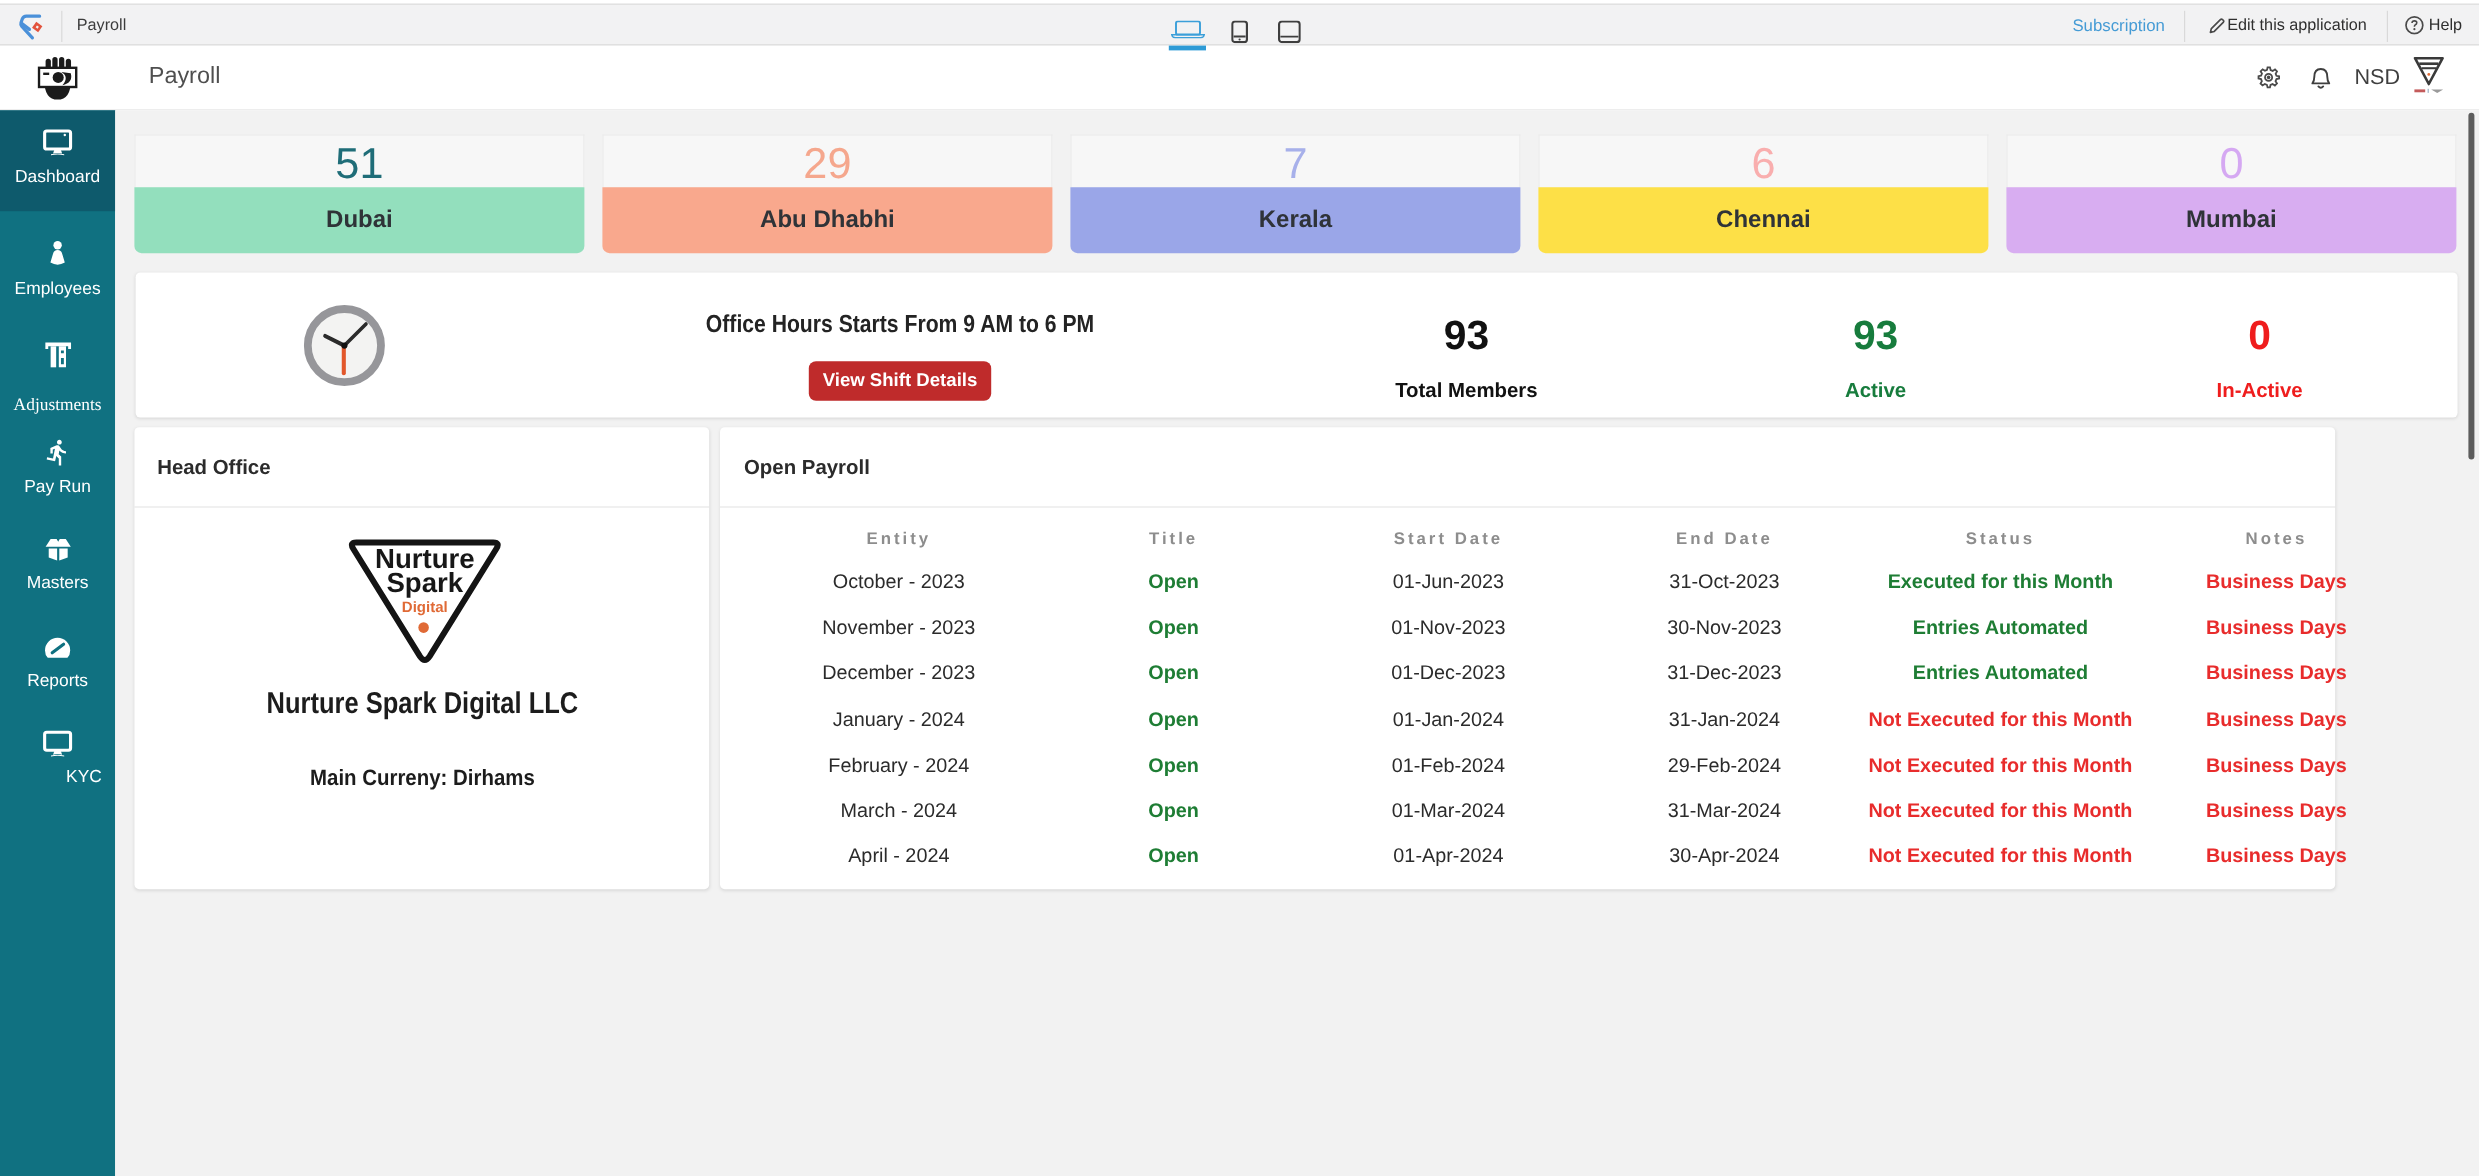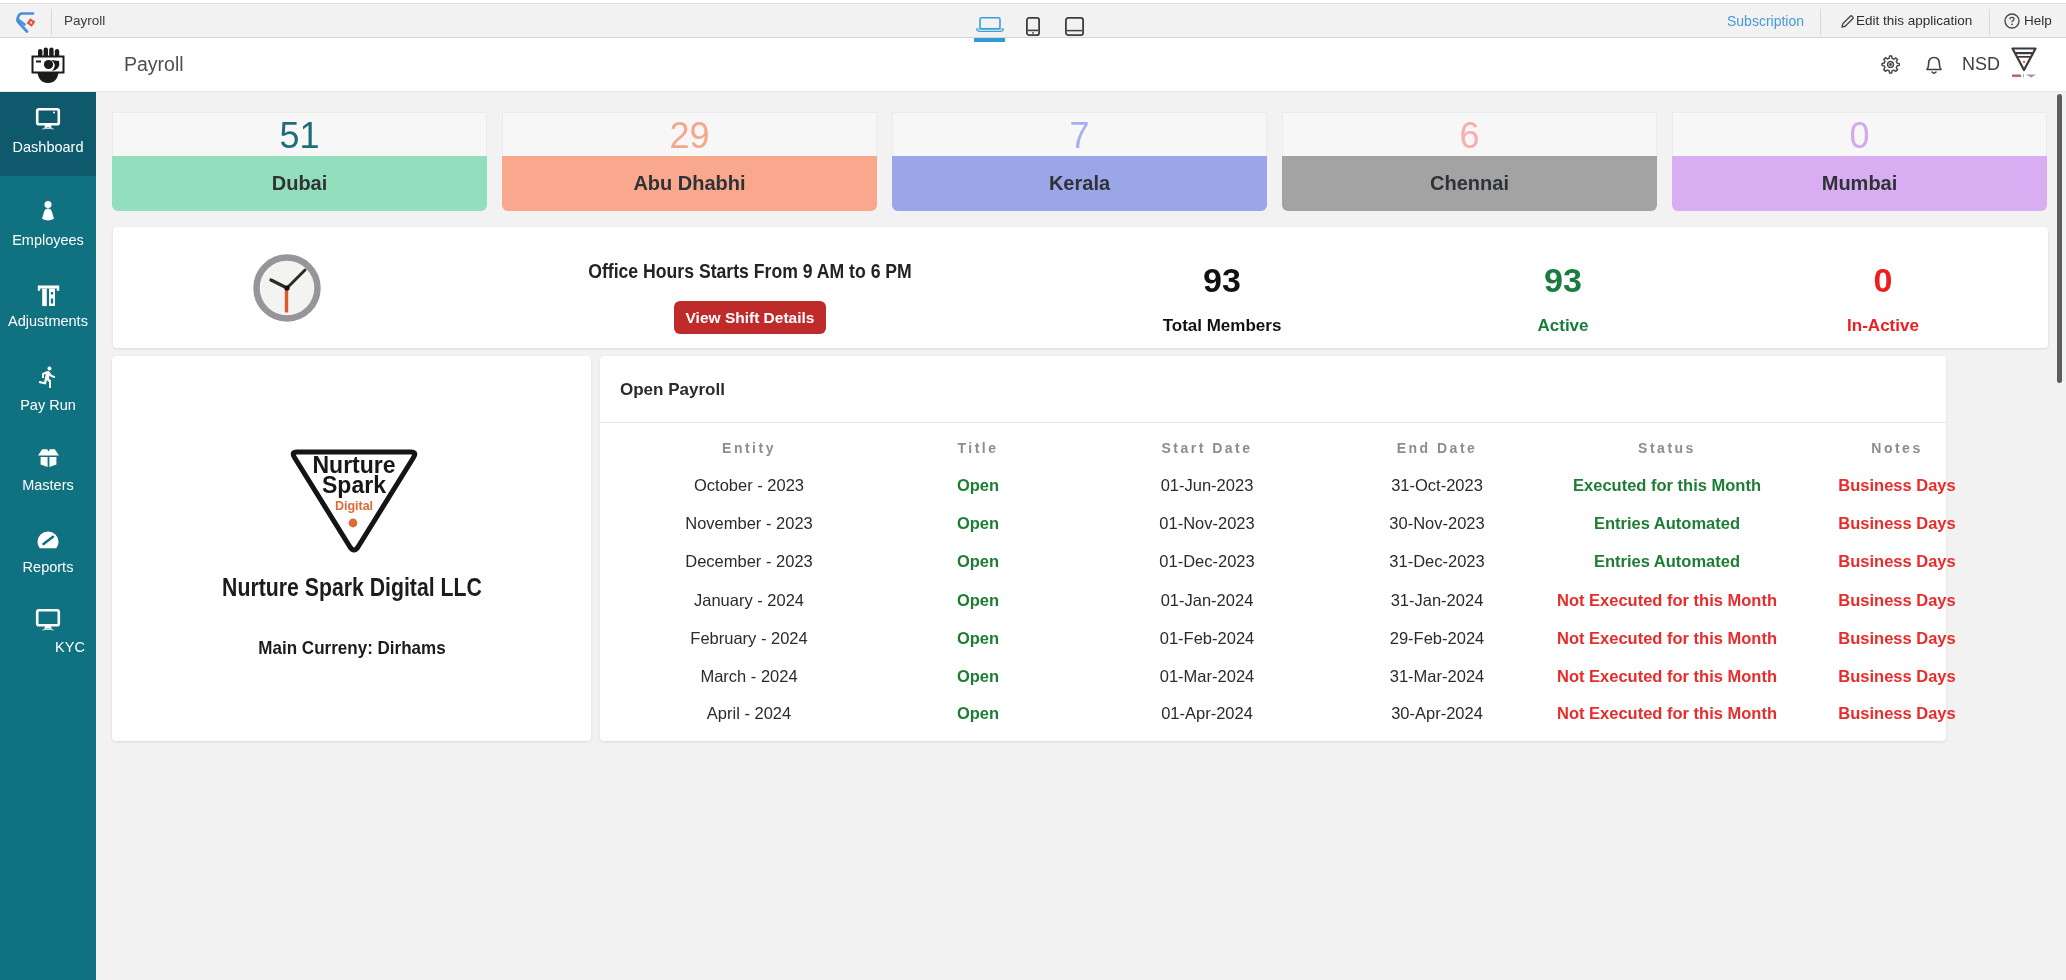--- a/index.html
+++ b/index.html
@@ -135,21 +135,21 @@
     </svg>
     <div class="navlabel" style="margin-top:3px;">Employees</div>
   </div>
 
   <div class="navitem" style="top:178px; height:82px;">
     <svg style="margin-top:14px;" width="25" height="24" viewBox="0 0 25 24">
       <path d="M1.8 1.5 L23.2 1.5 L23.2 6.8 L20.8 6.8 L20.8 4.6 L4.2 4.6 L4.2 6.8 L1.8 6.8 Z" fill="#fff"></path>
       <rect x="6.2" y="4.6" width="4.6" height="17.5" fill="#fff"></rect>
       <path d="M13 4.6 L19 4.6 L19 22.1 L13 22.1 Z M14.8 8 L17.2 8 L17.2 10.4 L14.8 10.4 Z M14.8 14.4 L17.2 14.4 L17.2 19.6 L14.8 19.6 Z" fill="#fff" fill-rule="evenodd"></path>
     </svg>
-    <div class="navlabel" style="margin-top:1px;">Adjustments</div>
+    <div class="navlabel" style="margin-top:17px;font-family:Liberation Serif, serif;">Adjustments</div>
   </div>
 
   <div class="navitem" style="top:260px; height:82px;">
     <svg style="margin-top:13px;" width="26" height="26" viewBox="0 0 26 26">
       <path transform="translate(1,0)" fill="#fff" d="M13.49 5.48c1.1 0 2-.9 2-2s-.9-2-2-2-2 .9-2 2 .9 2 2 2zm-3.6 13.9l1-4.4 2.1 2v6h2v-7.5l-2.1-2 .6-3c1.3 1.5 3.3 2.5 5.5 2.5v-2c-1.9 0-3.5-1-4.3-2.4l-1-1.6c-.4-.6-1-1-1.7-1-.3 0-.5.1-.8.1l-5.2 2.2v4.7h2v-3.4l1.8-.7-1.6 8.1-4.9-1-.4 2 7 1.4z"></path>
     </svg>
     <div class="navlabel" style="margin-top:2px;">Pay Run</div>
   </div>
 
   <div class="navitem" style="top:340px; height:82px;">
@@ -180,21 +180,21 @@
 </div>
 <div id="content">
 
   <div class="statnum" style="left:16px; top:20px; color:#1f6d78;">51</div>
   <div class="statbar" style="left:16px; top:64px; background:#93dfbd;">Dubai</div>
   <div class="statnum" style="left:406px; top:20px; color:#f5a78d;">29</div>
   <div class="statbar" style="left:406px; top:64px; background:#f9a88d;">Abu Dhabhi</div>
   <div class="statnum" style="left:796px; top:20px; color:#a7b0ea;">7</div>
   <div class="statbar" style="left:796px; top:64px; background:#9aa6e8;">Kerala</div>
   <div class="statnum" style="left:1186px; top:20px; color:#f9aeae;">6</div>
-  <div class="statbar" style="left:1186px; top:64px; background:#a3a3a3;">Chennai</div>
+  <div class="statbar" style="left:1186px; top:64px; background:#fde047;">Chennai</div>
   <div class="statnum" style="left:1576px; top:20px; color:#d5a8f2;">0</div>
   <div class="statbar" style="left:1576px; top:64px; background:#d8adf1;">Mumbai</div>
 
   <div class="card" style="left:17px; top:135px; width:1935px; height:121px;">
     <svg class="abs" style="left:140px; top:27px;" width="68" height="68" viewBox="0 0 68 68">
       <circle cx="34" cy="34" r="30.5" fill="#f3f3f2" stroke="#96969a" stroke-width="6.5"></circle>
       <line x1="34" y1="34" x2="52" y2="16" stroke="#2b2b2b" stroke-width="3" stroke-linecap="round"></line>
       <line x1="34" y1="34" x2="18" y2="26" stroke="#2b2b2b" stroke-width="3.4" stroke-linecap="round"></line>
       <line x1="33.5" y1="34" x2="33.5" y2="57" stroke="#e2572b" stroke-width="3.4" stroke-linecap="round"></line>
       <circle cx="34" cy="34" r="2.6" fill="#111"></circle>
@@ -203,20 +203,21 @@
     <div class="abs" style="left:561px; top:74px; width:152px; height:33px; background:#bf2b2b; border-radius:6px; color:#fff; font-size:15.5px; font-weight:bold; text-align:center; line-height:33px;">View Shift Details</div>
     <div class="abs" style="left:1109px; top:53px; transform:translate(-50%,-50%); font-size:34px; font-weight:bold; color:#111; white-space:nowrap;">93</div>
     <div class="abs" style="left:1109px; top:99px; transform:translate(-50%,-50%); font-size:17px; font-weight:bold; color:#111; white-space:nowrap;">Total Members</div>
     <div class="abs" style="left:1450px; top:53px; transform:translate(-50%,-50%); font-size:34px; font-weight:bold; color:#177c3d; white-space:nowrap;">93</div>
     <div class="abs" style="left:1450px; top:99px; transform:translate(-50%,-50%); font-size:17px; font-weight:bold; color:#177c3d; white-space:nowrap;">Active</div>
     <div class="abs" style="left:1770px; top:53px; transform:translate(-50%,-50%); font-size:34px; font-weight:bold; color:#ef1d1d; white-space:nowrap;">0</div>
     <div class="abs" style="left:1770px; top:99px; transform:translate(-50%,-50%); font-size:17px; font-weight:bold; color:#ef1d1d; white-space:nowrap;">In-Active</div>
   </div>
 
   <div class="card" style="left:16px; top:264px; width:479px; height:385px;">
+    <div class="cardhead" style="line-height:67px; padding-left:19px;">Head Office</div>
     <svg class="abs" style="left:178px; top:92px;" width="128" height="108" viewBox="0 0 128 108">
       <path d="M7 4 L121 4 Q127 4 123.5 9.5 L68 99 Q64 105 60 99 L4.5 9.5 Q1 4 7 4 Z" fill="#fff" stroke="#141414" stroke-width="5" stroke-linejoin="round"></path>
       <text x="64" y="25" text-anchor="middle" font-family="Liberation Sans, sans-serif" font-size="23" font-weight="bold" fill="#171717" letter-spacing="0">Nurture</text>
       <text x="64" y="45" text-anchor="middle" font-family="Liberation Sans, sans-serif" font-size="23" font-weight="bold" fill="#171717" letter-spacing="0">Spark</text>
       <text x="64" y="62" text-anchor="middle" font-family="Liberation Sans, sans-serif" font-size="12.5" font-weight="bold" fill="#e06a36">Digital</text>
       <circle cx="63" cy="75" r="4.4" fill="#e06a36"></circle>
     </svg>
     <div class="abs" style="left:240px; top:231px; transform:translate(-50%,-50%) scaleX(0.85); font-size:25px; font-weight:bold; color:#1c1c1c; white-space:nowrap;">Nurture Spark Digital LLC</div>
     <div class="abs" style="left:240px; top:292px; transform:translate(-50%,-50%) scaleX(0.92); font-size:18.5px; font-weight:bold; color:#1c1c1c; white-space:nowrap;">Main Curreny: Dirhams</div>
   </div>

